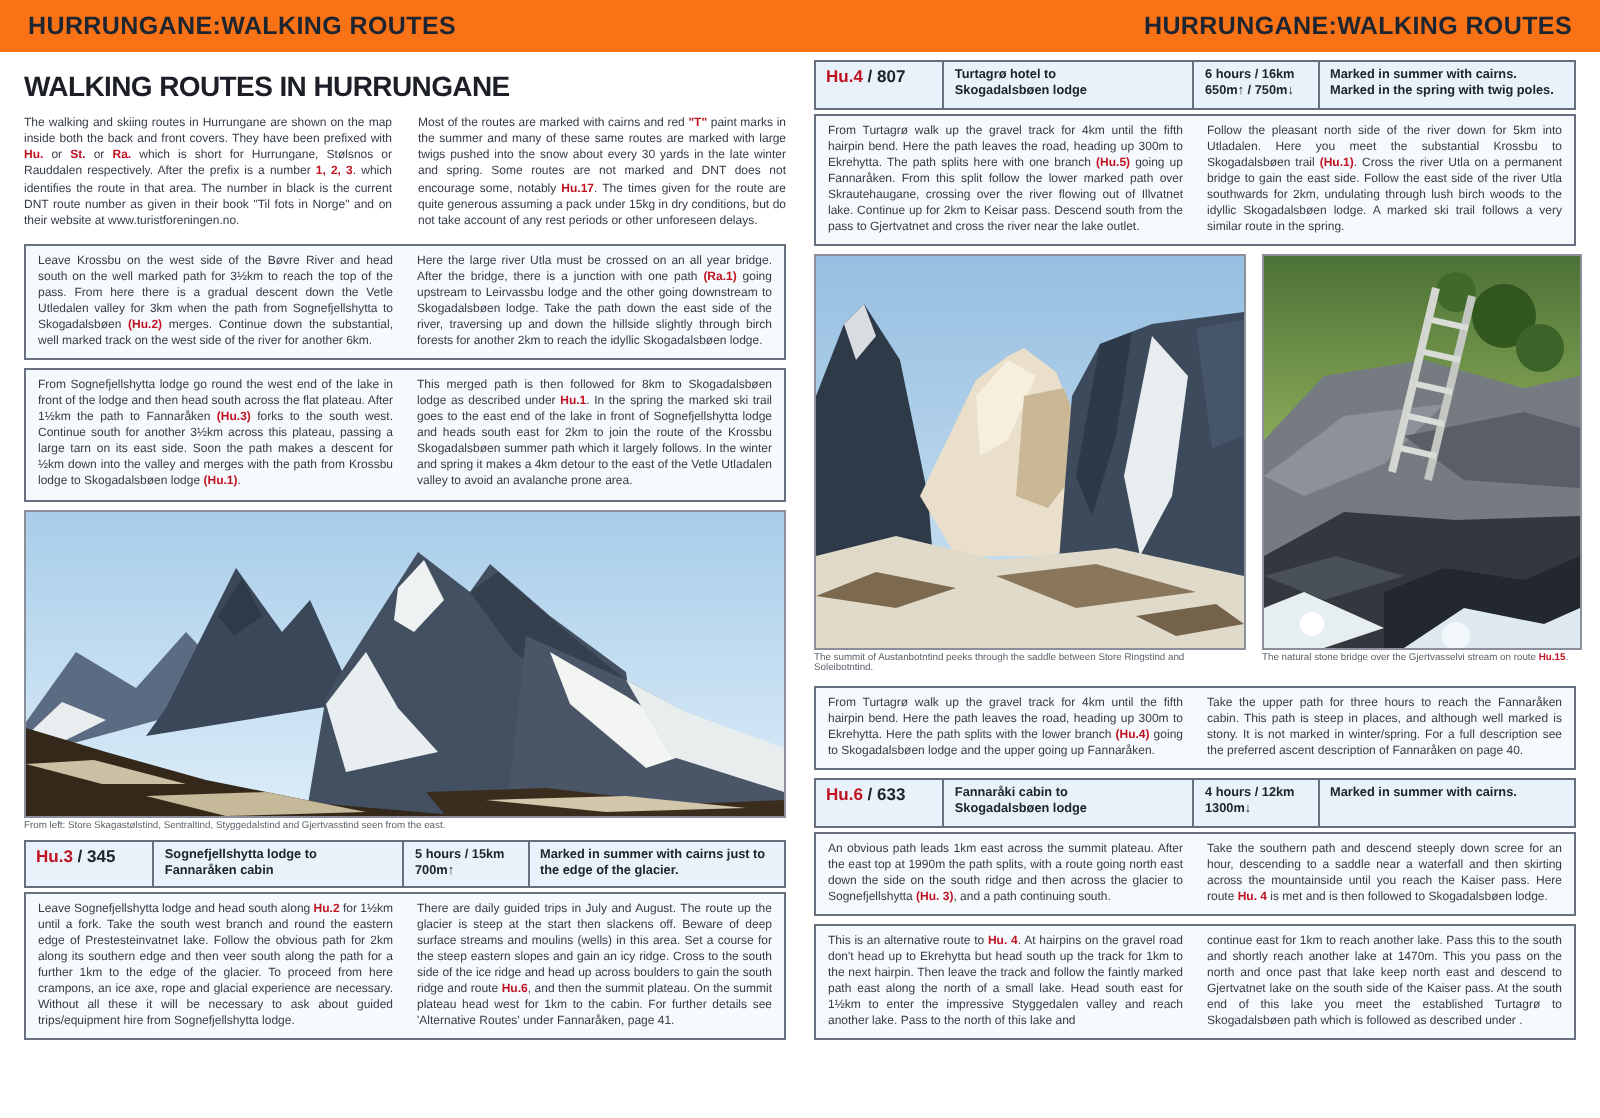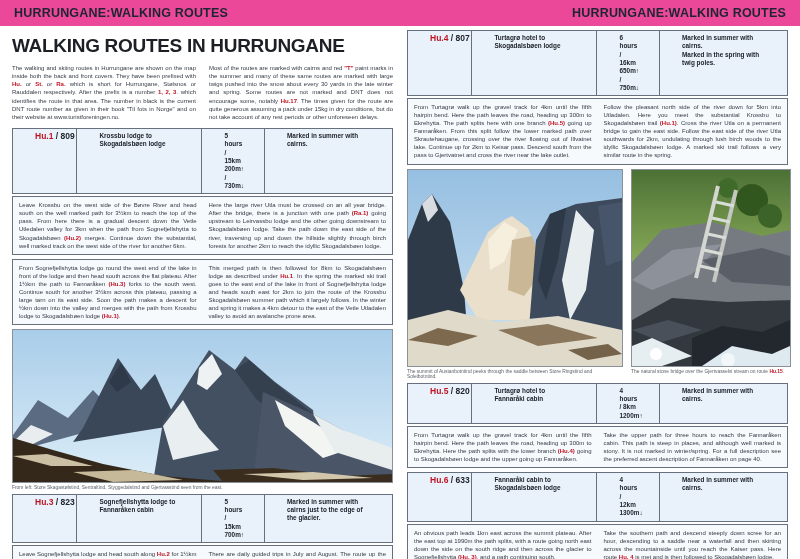--- a/index.html
+++ b/index.html
@@ -1,36 +1,36 @@
 <!DOCTYPE html>
 <html><head>
 <meta charset="utf-8">
 <style>
   html,body{margin:0;padding:0;background:#ffffff;}
   body{width:800px;height:559px;overflow:hidden;font-family:"Liberation Sans",sans-serif;color:#343b46;}
   .red{color:#bf1322;font-weight:bold;}
 
   
-  .banner{position:relative;width:800px;height:26px;background:#ec4899;display:flex;align-items:center;justify-content:space-between;padding:0 14px;box-sizing:border-box;}
+  .banner{position:relative;width:800px;height:26px;background:#f97316;display:flex;align-items:center;justify-content:space-between;padding:0 14px;box-sizing:border-box;}
   .banner .btxt{font-size:12.5px;font-weight:bold;color:#1d2531;letter-spacing:.2px;}
 
   .spread{display:flex;width:800px;}
   .page{width:400px;box-sizing:border-box;position:relative;}
   .page.left{padding:0 7px 0 12px;}
   .page.right{padding:4px 12px 0 7px;}
 
-  .page-title{font-size:19px;font-weight:bold;color:#1c1f26;letter-spacing:-0.3px;margin:9px 0 7px 0;}
+  .page-title{font-size:14px;font-weight:bold;color:#1c1f26;letter-spacing:-0.3px;margin:9px 0 7px 0;}
 
   .intro{display:flex;gap:13px;margin-bottom:7px;}
   .intro .icol{flex:1;font-size:6px;line-height:1.36;text-align:justify;}
 
   
   .route{margin-bottom:4px;}
   .rhead{display:flex;border:1px solid #67707e;background:#e9f2fa;}
-  .rhead .cell{padding:3px 22px;box-sizing:border-box;font-weight:bold;font-size:6.4px;line-height:1.3;white-space:pre-line;}
+  .rhead .cell{padding:3px 5px;box-sizing:border-box;font-weight:bold;font-size:6.4px;line-height:1.3;white-space:pre-line;}
   .rhead .c-code{width:17%;border-right:1px solid #67707e;font-size:8.5px;line-height:1.1;white-space:nowrap;}
   .rhead .c-code .dnt{color:#20242c;}
   .rhead .c-name{width:33%;border-right:1px solid #67707e;color:#20242c;}
   .rhead .c-time{width:16.5%;border-right:1px solid #67707e;color:#20242c;}
   .rhead .c-mark{flex:1;color:#20242c;}
   .rdesc{display:flex;gap:12px;border:1px solid #67707e;margin-top:2px;background:#f6fafd;padding:4px 6px;}
   .rdesc .dcol{flex:1;font-size:6px;line-height:1.34;text-align:justify;}
 
   
   .photo{border:1px solid #8a9099;display:block;}
@@ -50,27 +50,20 @@
 
   <div class="page left">
     <div class="page-title">WALKING ROUTES IN HURRUNGANE</div>
 
     <div class="intro">
       <div class="icol">The walking and skiing routes in Hurrungane are shown on the map inside both the back and front covers. They have been prefixed with <span class="red">Hu.</span> or <span class="red">St.</span> or <span class="red">Ra.</span> which is short for Hurrungane, Stølsnos or Rauddalen respectively. After the prefix is a number <span class="red">1, 2, 3</span>. which identifies the route in that area. The number in black is the current DNT route number as given in their book "Til fots in Norge" and on their website at www.turistforeningen.no.</div>
       <div class="icol">Most of the routes are marked with cairns and red <span class="red">"T"</span> paint marks in the summer and many of these same routes are marked with large twigs pushed into the snow about every 30 yards in the late winter and spring. Some routes are not marked and DNT does not encourage some, notably <span class="red">Hu.17</span>. The times given for the route are quite generous assuming a pack under 15kg in dry conditions, but do not take account of any rest periods or other unforeseen delays.</div>
     </div>
 
     <div class="route">
-      <div class="rhead">
-        <div class="cell c-code"><span class="red">Hu.1</span><span class="dnt"> / 809</span></div>
-        <div class="cell c-name">Krossbu lodge to
-Skogadalsbøen lodge</div>
-        <div class="cell c-time"><div>5 hours / 15km</div><div>200m↑ / 730m↓</div></div>
-        <div class="cell c-mark">Marked in summer with cairns.</div>
-      </div>
       <div class="rdesc">
         <div class="dcol">Leave Krossbu on the west side of the Bøvre River and head south on the well marked path for 3½km to reach the top of the pass. From here there is a gradual descent down the Vetle Utledalen valley for 3km when the path from Sognefjellshytta to Skogadalsbøen <span class="red">(Hu.2)</span> merges. Continue down the substantial, well marked track on the west side of the river for another 6km.</div>
         <div class="dcol">Here the large river Utla must be crossed on an all year bridge. After the bridge, there is a junction with one path <span class="red">(Ra.1)</span> going upstream to Leirvassbu lodge and the other going downstream to Skogadalsbøen lodge. Take the path down the east side of the river, traversing up and down the hillside slightly through birch forests for another 2km to reach the idyllic Skogadalsbøen lodge.</div>
       </div>
     </div>
 
     <div class="route">
       <div class="rdesc">
         <div class="dcol">From Sognefjellshytta lodge go round the west end of the lake in front of the lodge and then head south across the flat plateau. After 1½km the path to Fannaråken <span class="red">(Hu.3)</span> forks to the south west. Continue south for another 3½km across this plateau, passing a large tarn on its east side. Soon the path makes a descent for ½km down into the valley and merges with the path from Krossbu lodge to Skogadalsbøen lodge <span class="red">(Hu.1)</span>.</div>
         <div class="dcol">This merged path is then followed for 8km to Skogadalsbøen lodge as described under <span class="red">Hu.1</span>. In the spring the marked ski trail goes to the east end of the lake in front of Sognefjellshytta lodge and heads south east for 2km to join the route of the Krossbu Skogadalsbøen summer path which it largely follows. In the winter and spring it makes a 4km detour to the east of the Vetle Utladalen valley to avoid an avalanche prone area.</div>
@@ -99,21 +92,21 @@
       <polygon points="0,152 0,108 40,120 90,134 150,146 220,152" fill="#33281a"></polygon>
       <polygon points="0,126 34,124 80,136 38,136" fill="#cbbfa4"></polygon>
       <polygon points="60,142 120,140 170,150 100,152" fill="#c6b999"></polygon>
       <polygon points="200,140 260,138 330,146 379,144 379,152 210,152" fill="#3a2d1e"></polygon>
       <polygon points="230,144 300,142 360,148 290,150" fill="#d2c7ab"></polygon>
     </svg>
     <div class="caption">From left: Store Skagastølstind, Sentraltind, Styggedalstind and Gjertvasstind seen from the east.</div>
 
     <div class="route">
       <div class="rhead">
-        <div class="cell c-code"><span class="red">Hu.3</span><span class="dnt"> / 823</span></div>
+        <div class="cell c-code"><span class="red">Hu.3</span><span class="dnt"> / 345</span></div>
         <div class="cell c-name">Sognefjellshytta lodge to
 Fannaråken cabin</div>
         <div class="cell c-time"><div>5 hours / 15km</div><div>700m↑</div></div>
         <div class="cell c-mark">Marked in summer with cairns just to the edge of the glacier.</div>
       </div>
       <div class="rdesc">
         <div class="dcol">Leave Sognefjellshytta lodge and head south along <span class="red">Hu.2</span> for 1½km until a fork. Take the south west branch and round the eastern edge of Prestesteinvatnet lake. Follow the obvious path for 2km along its southern edge and then veer south along the path for a further 1km to the edge of the glacier. To proceed from here crampons, an ice axe, rope and glacial experience are necessary. Without all these it will be necessary to ask about guided trips/equipment hire from Sognefjellshytta lodge.</div>
         <div class="dcol">There are daily guided trips in July and August. The route up the glacier is steep at the start then slackens off. Beware of deep surface streams and moulins (wells) in this area. Set a course for the steep eastern slopes and gain an icy ridge. Cross to the south side of the ice ridge and head up across boulders to gain the south ridge and route <span class="red">Hu.6</span>, and then the summit plateau. On the summit plateau head west for 1km to the cabin. For further details see 'Alternative Routes' under Fannaråken, page 41.</div>
       </div>
     </div>
@@ -191,27 +184,20 @@
           <line x1="80" y1="48" x2="98" y2="52" stroke="#dadcd7" stroke-width="3"></line>
           <line x1="76" y1="64" x2="94" y2="68" stroke="#dadcd7" stroke-width="3"></line>
           <line x1="72" y1="80" x2="90" y2="84" stroke="#dadcd7" stroke-width="3"></line>
           <line x1="68" y1="96" x2="86" y2="100" stroke="#dadcd7" stroke-width="3"></line>
         </svg>
         <div class="caption">The natural stone bridge over the Gjertvasselvi stream on route <span class="red">Hu.15</span>.</div>
       </div>
     </div>
 
     <div class="route">
-      <div class="rhead">
-        <div class="cell c-code"><span class="red">Hu.5</span><span class="dnt"> / 820</span></div>
-        <div class="cell c-name">Turtagrø hotel to
-Fannaråki cabin</div>
-        <div class="cell c-time"><div>4 hours / 8km</div><div>1200m↑</div></div>
-        <div class="cell c-mark">Marked in summer with cairns.</div>
-      </div>
       <div class="rdesc">
         <div class="dcol">From Turtagrø walk up the gravel track for 4km until the fifth hairpin bend. Here the path leaves the road, heading up 300m to Ekrehytta. Here the path splits with the lower branch <span class="red">(Hu.4)</span> going to Skogadalsbøen lodge and the upper going up Fannaråken.</div>
         <div class="dcol">Take the upper path for three hours to reach the Fannaråken cabin. This path is steep in places, and although well marked is stony. It is not marked in winter/spring. For a full description see the preferred ascent description of Fannaråken on page 40.</div>
       </div>
     </div>
 
     <div class="route">
       <div class="rhead">
         <div class="cell c-code"><span class="red">Hu.6</span><span class="dnt"> / 633</span></div>
         <div class="cell c-name">Fannaråki cabin to

